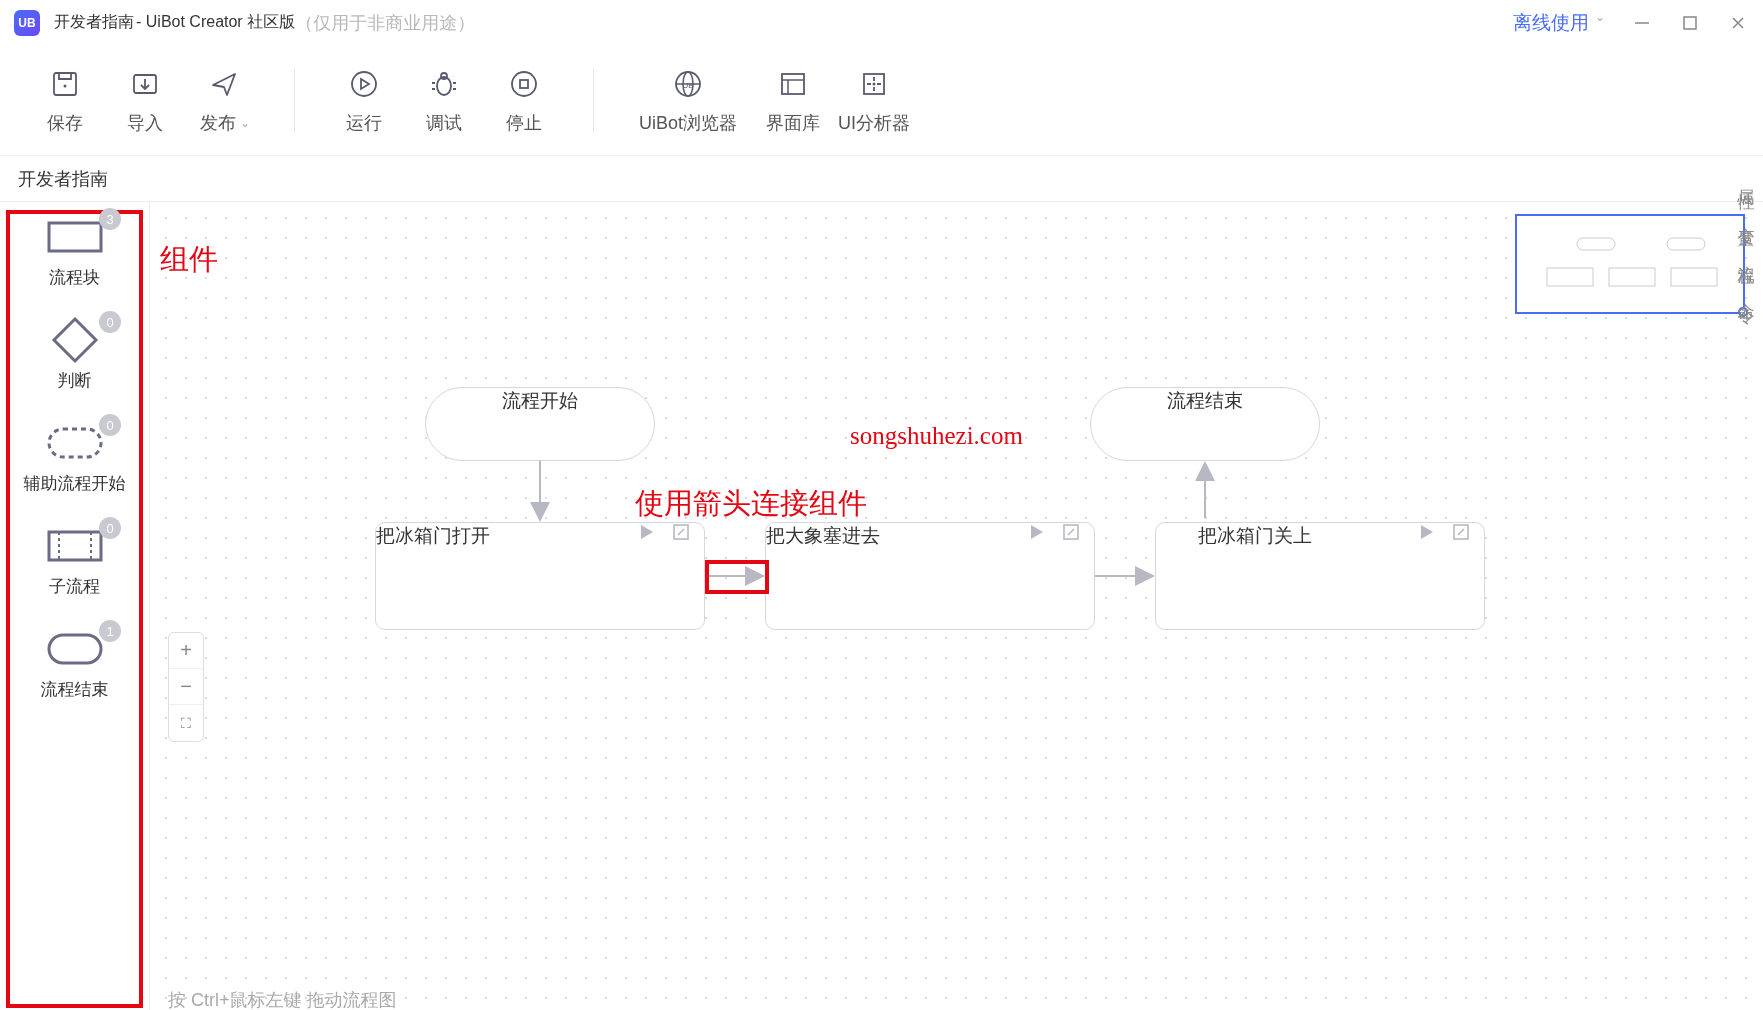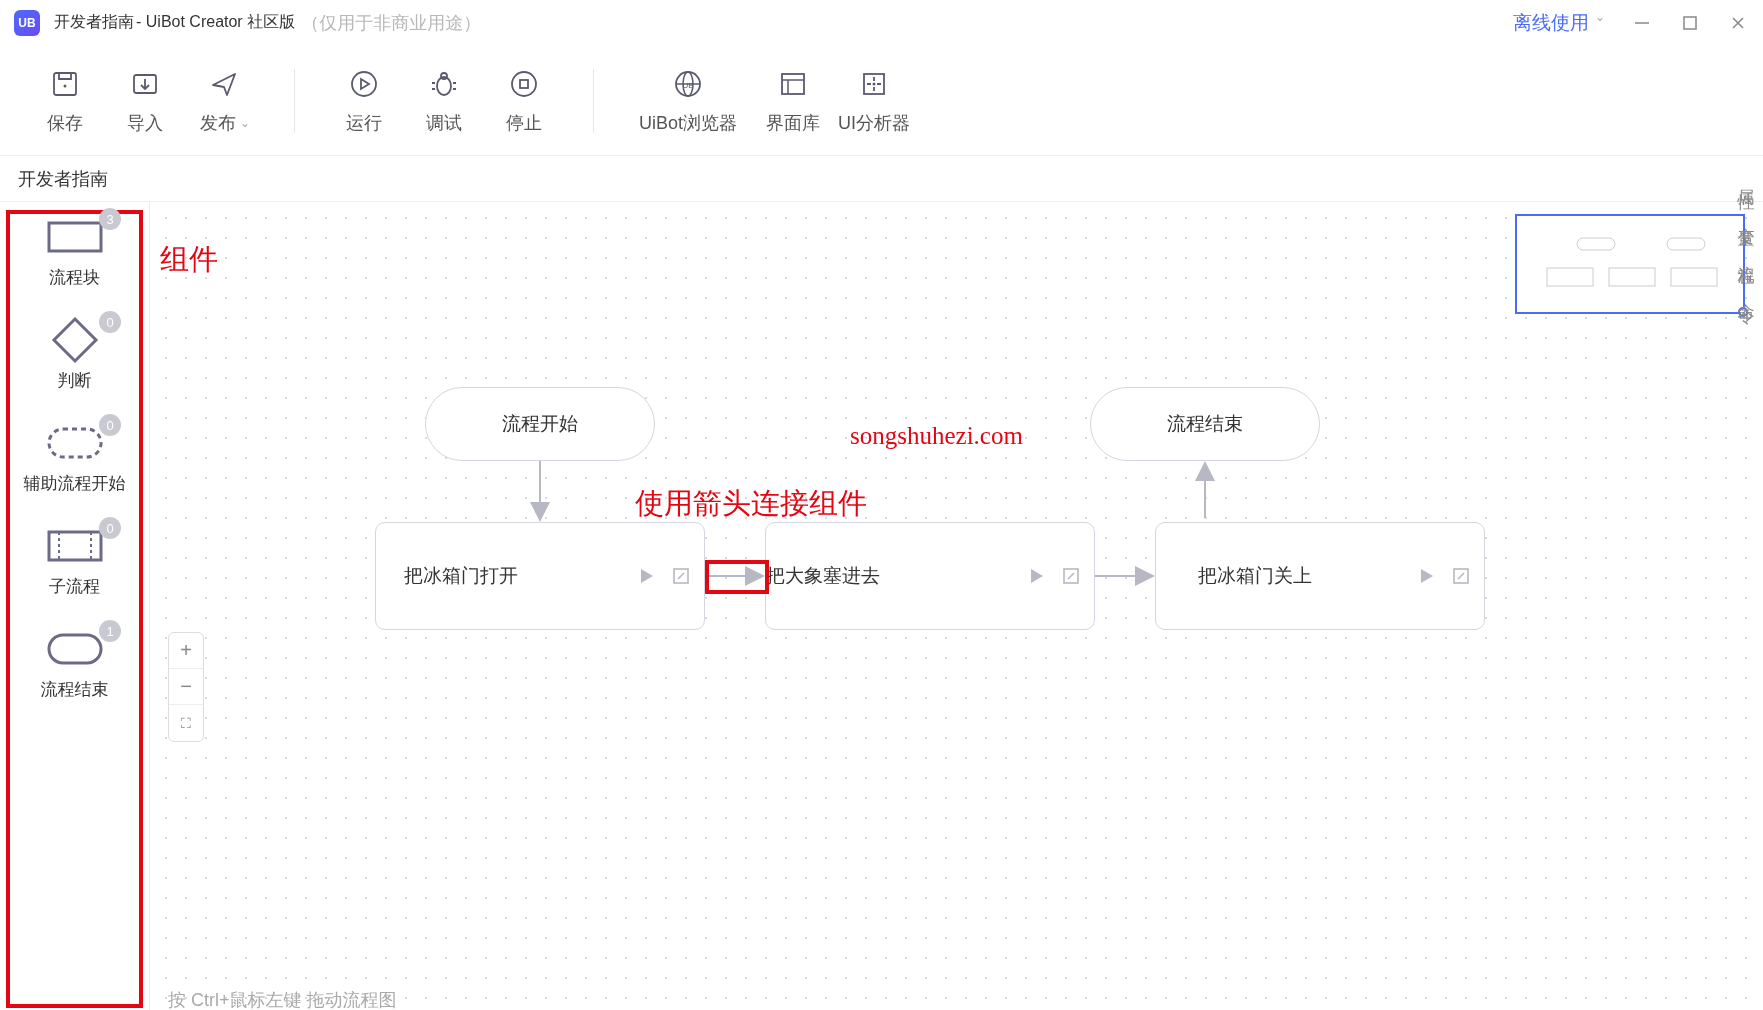--- a/index.html
+++ b/index.html
@@ -1,20 +1,20 @@
 <!DOCTYPE html>
 <html><head>
 <meta charset="utf-8">
 <style>
 *{box-sizing:border-box;margin:0;padding:0;font-family:"Microsoft YaHei","PingFang SC",sans-serif}
 body{width:1763px;height:1010px;background:#fff;overflow:hidden;position:relative;color:#333}
 
 .titlebar{height:46px;display:flex;align-items:center;padding:0 14px;border-bottom:1px solid transparent}
 .logo{width:26px;height:26px;border-radius:6px;background:linear-gradient(135deg,#4a6cf7,#6b4af7);color:#fff;font-size:12px;font-weight:700;display:flex;align-items:center;justify-content:center;margin-right:14px}
-.title-sub{font-size:18px;color:#b8b8b8;margin-left:6px}
+.title-sub{font-size:18px;color:#b8b8b8;margin-left:0}
 .title-right{margin-left:auto;display:flex;align-items:center;gap:26px}
 .offline{color:#4a6cf7;font-size:19px;display:flex;gap:6px;cursor:pointer}
 .winbtn{width:22px;height:22px;display:flex;align-items:center;justify-content:center;color:#888;cursor:pointer}
 
 .toolbar{height:110px;display:flex;align-items:center;padding:0 30px;gap:10px;border-bottom:1px solid #eee}
 .tbtn{display:flex;flex-direction:column;align-items:center;gap:10px;min-width:70px;cursor:pointer;color:#555}
 .tbtn .ico{width:34px;height:34px;display:flex;align-items:center;justify-content:center;color:#5a5a6e}
 .tbtn .lbl{font-size:18px;color:#555;display:flex;align-items:center;gap:4px}
 .tsep{width:1px;height:64px;background:#e6e6e6;margin:0 24px}
 
@@ -22,21 +22,21 @@
 .tabstrip{height:46px;display:flex;align-items:center;padding:0 18px;border-bottom:1px solid #eee}
 .tabstrip .tab{font-size:18px;color:#333}
 .leftpanel{width:150px;border-right:1px solid #eee;padding:14px 10px;display:flex;flex-direction:column;gap:30px;position:relative}
 .lp-border{position:absolute;left:6px;top:8px;right:6px;bottom:8px;border:4px solid #e30613;pointer-events:none}
 .comp{display:flex;flex-direction:column;align-items:center;gap:8px;position:relative;cursor:grab}
 .comp .badge{position:absolute;top:-8px;right:18px;width:22px;height:22px;border-radius:50%;background:#c9c9d1;color:#fff;font-size:13px;display:flex;align-items:center;justify-content:center}
 .comp .shp{width:62px;height:42px;display:flex;align-items:center;justify-content:center}
 .comp .cl{font-size:17px;color:#333;white-space:nowrap}
 
 .canvas{flex:1;position:relative;background:#fff;background-image:radial-gradient(#d9d9e0 1px,transparent 1px);background-size:20px 20px;background-position:6px 6px;overflow:hidden}
-.node{position:absolute;background:#fff;border:1px solid #d6d6e0;border-radius:10px;display:flex;align-items:center;font-size:19px;color:#333}
+.node{position:absolute;background:#fff;border:1px solid #d6d6e0;border-radius:10px;display:flex;align-items:flex-start;font-size:19px;color:#333}
 .node.round{border-radius:999px;justify-content:center}
 .node .play{margin-left:auto;margin-right:14px;color:#b8b8c4;display:flex;gap:16px}
 .arrow-svg{position:absolute;overflow:visible;pointer-events:none}
 .red-anno{position:absolute;color:#e30613;font-size:29px;font-family:Liberation Serif, serif}
 .red-box{position:absolute;border:4px solid #e30613}
 .hint{position:absolute;left:170px;bottom:4px;color:#aaa;font-size:18px}
 
 .zoom{position:absolute;left:170px;top:610px;width:36px;border:1px solid #ddd;border-radius:6px;background:#fff;display:flex;flex-direction:column}
 .zoom div{height:36px;display:flex;align-items:center;justify-content:center;color:#888;cursor:pointer;border-bottom:1px solid #eee;font-size:20px}
 .zoom div:last-child{border-bottom:none}
@@ -237,21 +237,21 @@
   </div>
 
   <div class="canvas">
 
     <div class="node round" style="left:275px;top:185px;width:230px;height:74px">
       <span>流程开始</span>
     </div>
     <div class="node round" style="left:940px;top:185px;width:230px;height:74px">
       <span>流程结束</span>
     </div>
-    <div class="node" style="left:225px;top:320px;width:330px;height:108px;padding-left:28px">
+    <div class="node" style="left:225px;top:320px;width:330px;height:108px;">
       <span>把冰箱门打开</span>
       <span class="play">
         <span>
             <svg width="18" height="18">
               <path d="M3 2 L15 9 L3 16 Z" fill="#b8b8c4"></path>
             </svg>
           </span>
         <span>
             <svg width="18" height="18">
               <rect x="2" y="2" width="14" height="14" fill="none" stroke="#b8b8c4" stroke-width="1.6"></rect>

